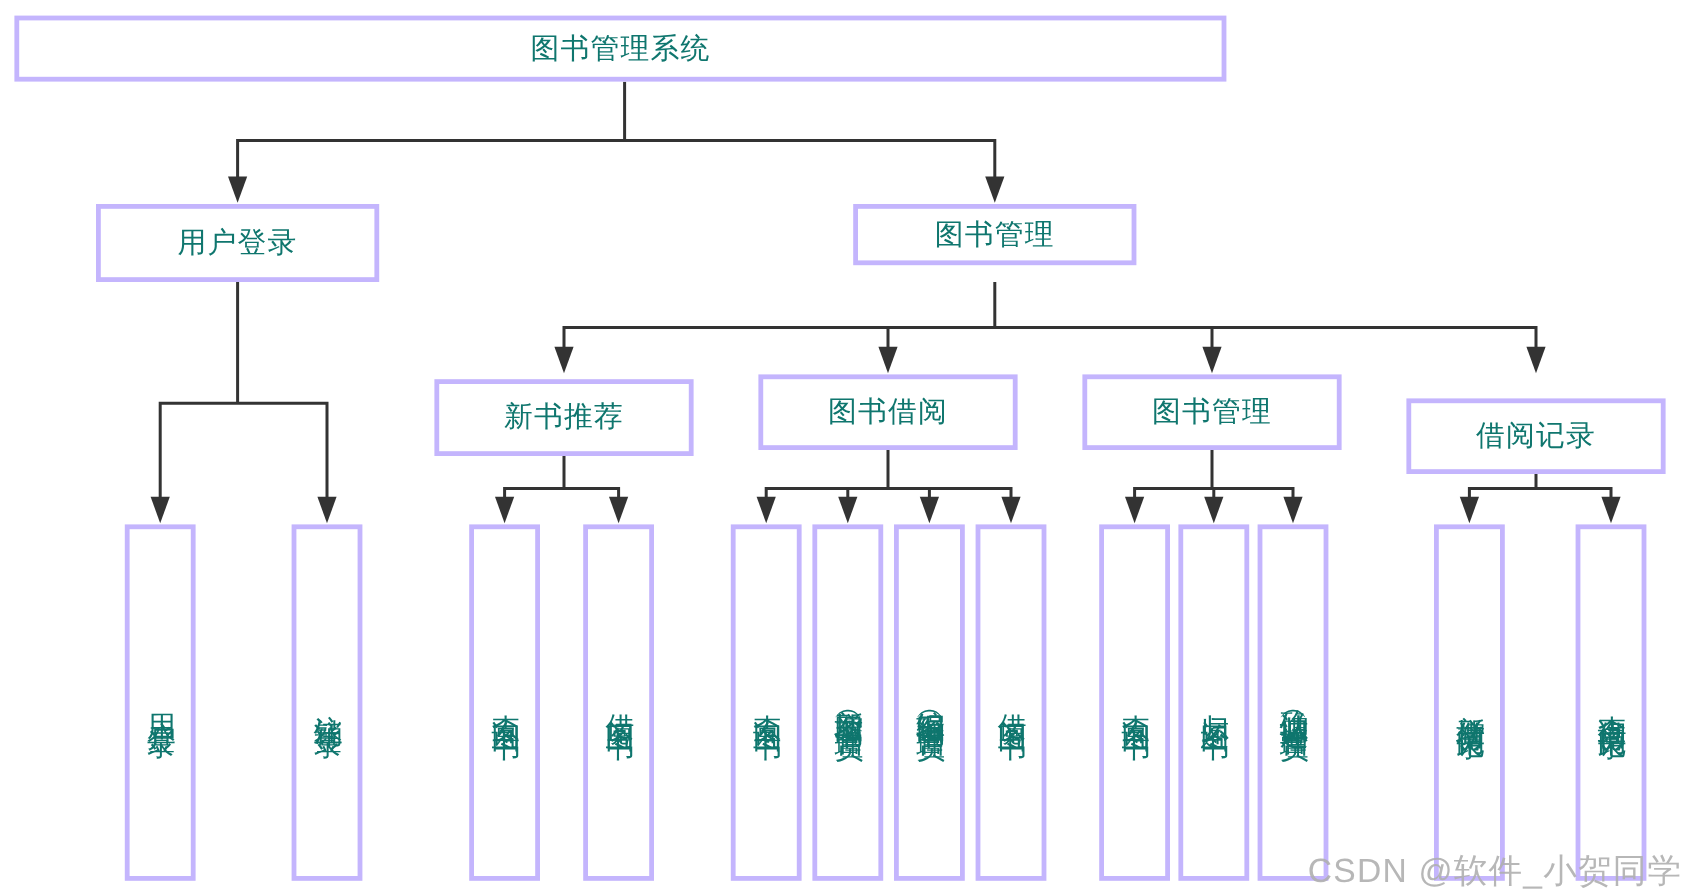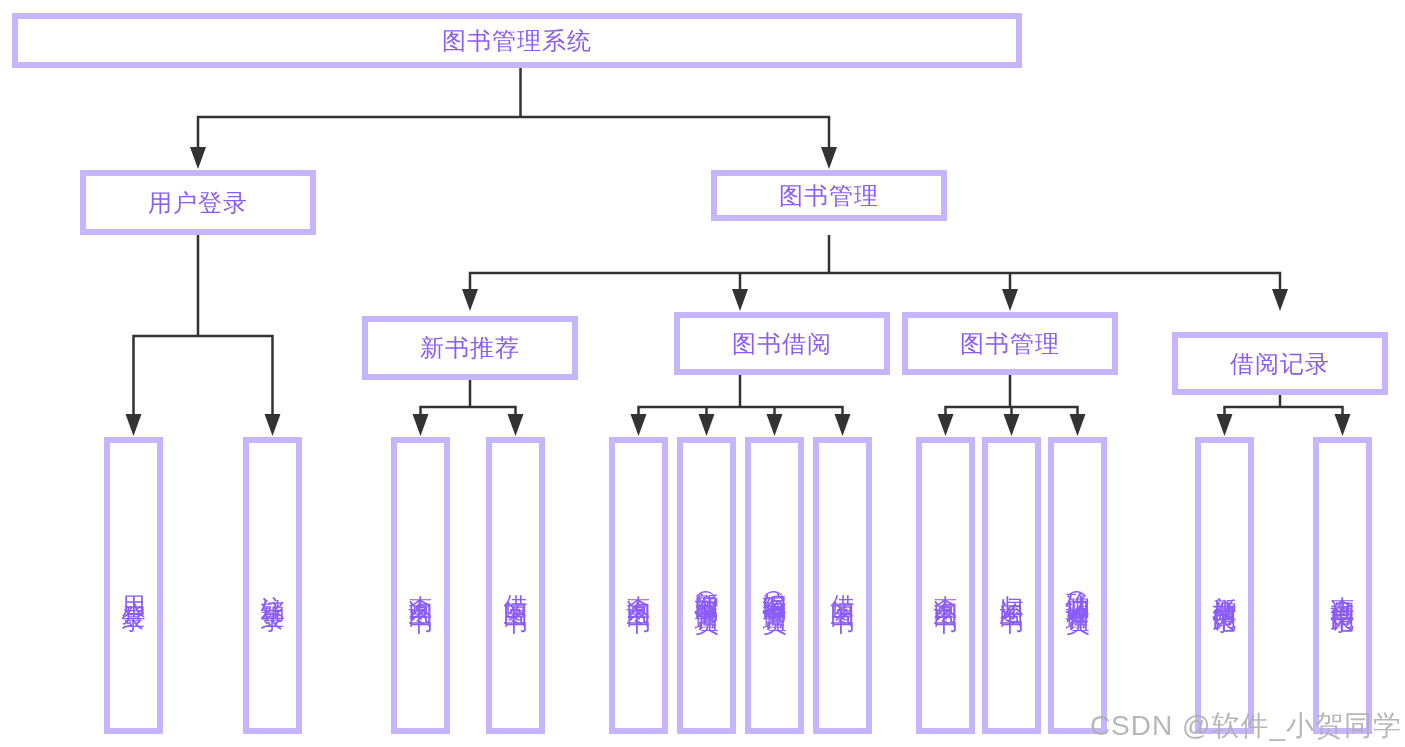--- a/index.html
+++ b/index.html
@@ -12,26 +12,26 @@
     overflow: hidden;
   }
   .connectors {
     position: absolute;
     left: 0; top: 0;
     width: 1405px; height: 747px;
   }
   .box {
     position: absolute;
     box-sizing: border-box;
-    border: 6px solid #c4b5fd;
+    border: 4px solid #c4b5fd;
     background: #ffffff;
     display: flex;
     align-items: center;
     justify-content: center;
-    color: #8b5cf6;
+    color: #0f766e;
     font-size: 24px;
     line-height: 1;
   }
   .box.h span {
     white-space: nowrap;
     letter-spacing: 1px;
   }
   .box.v span {
     writing-mode: vertical-rl;
     text-orientation: mixed;
@@ -113,21 +113,21 @@
   <div class="box h" style="left:80px; top:170px; width:236px; height:65px;">
     <span>用户登录</span>
   </div>
   <div class="box h" style="left:711px; top:170px; width:236px; height:51px;">
     <span>图书管理</span>
   </div>
 
   <div class="box h" style="left:362px; top:316px; width:216px; height:64px;">
     <span>新书推荐</span>
   </div>
-  <div class="box h" style="left:632px; top:312px; width:216px; height:63px;margin-left:42px;">
+  <div class="box h" style="left:632px; top:312px; width:216px; height:63px;">
     <span>图书借阅</span>
   </div>
   <div class="box h" style="left:902px; top:312px; width:216px; height:63px;">
     <span>图书管理</span>
   </div>
   <div class="box h" style="left:1172px; top:312px; width:216px; height:63px;margin-top:20px;">
     <span>借阅记录</span>
   </div>
 
   <div class="box v" style="left:104px; top:437px; width:59px; height:297px;">

